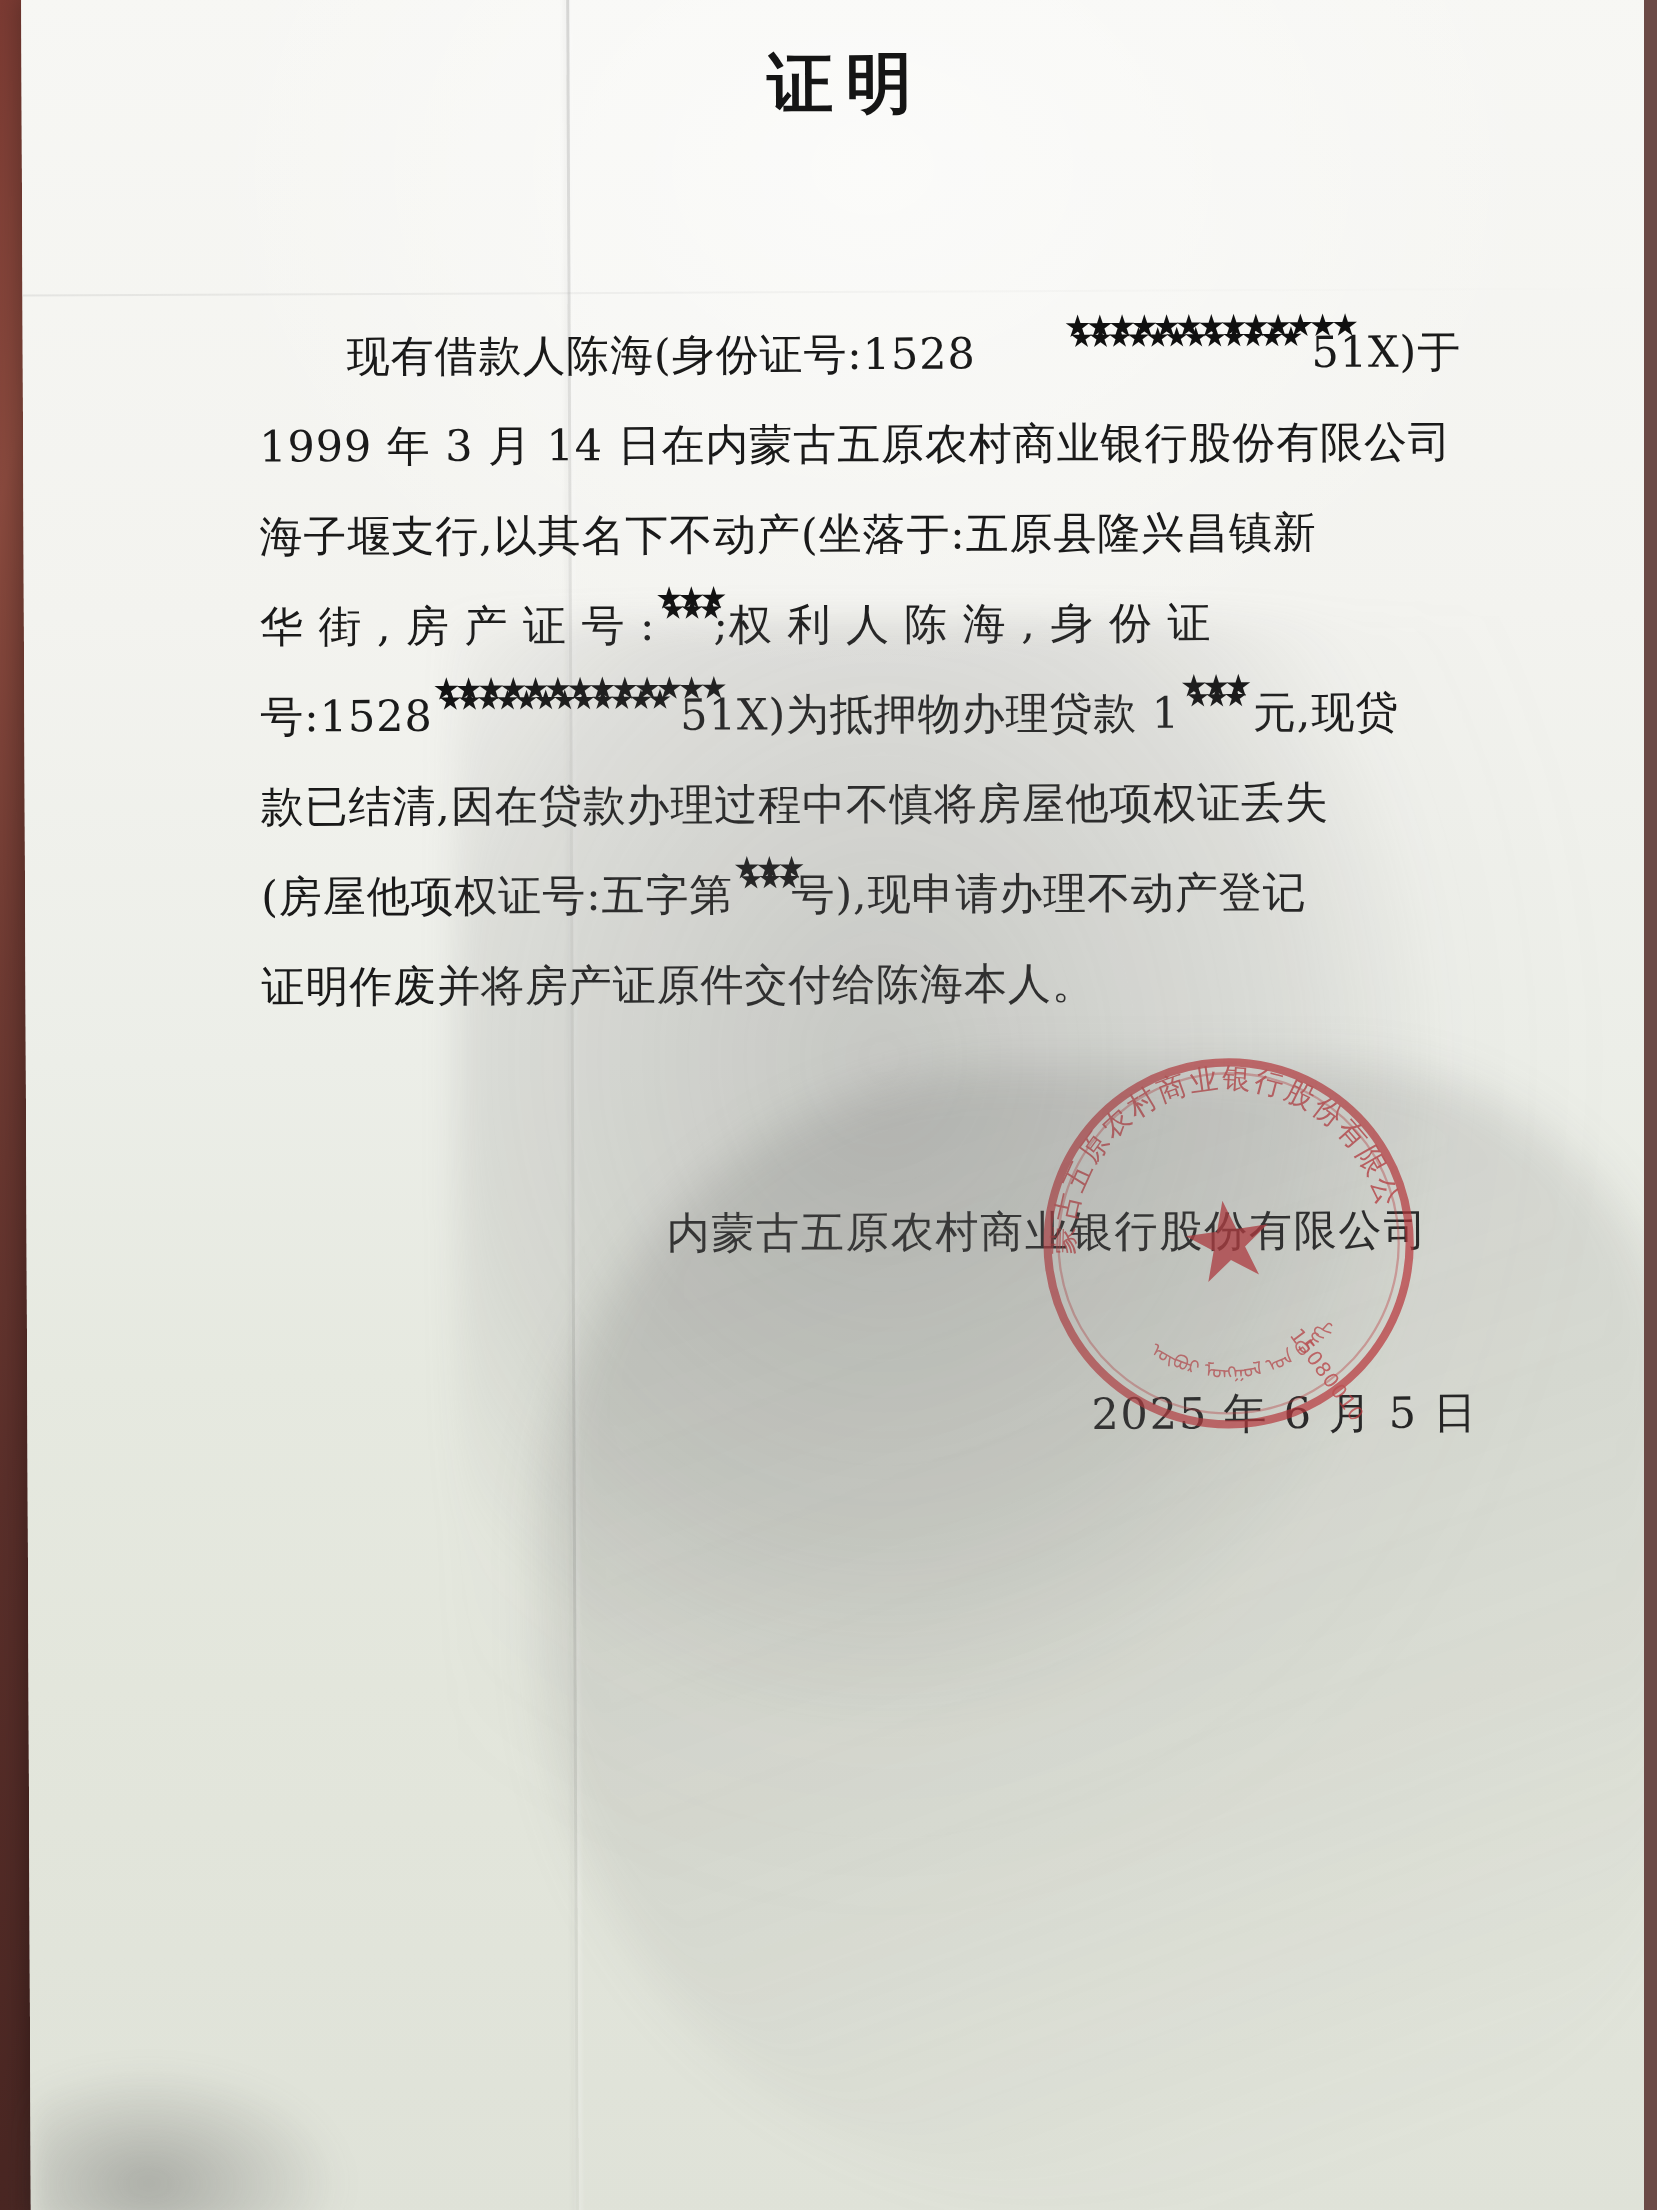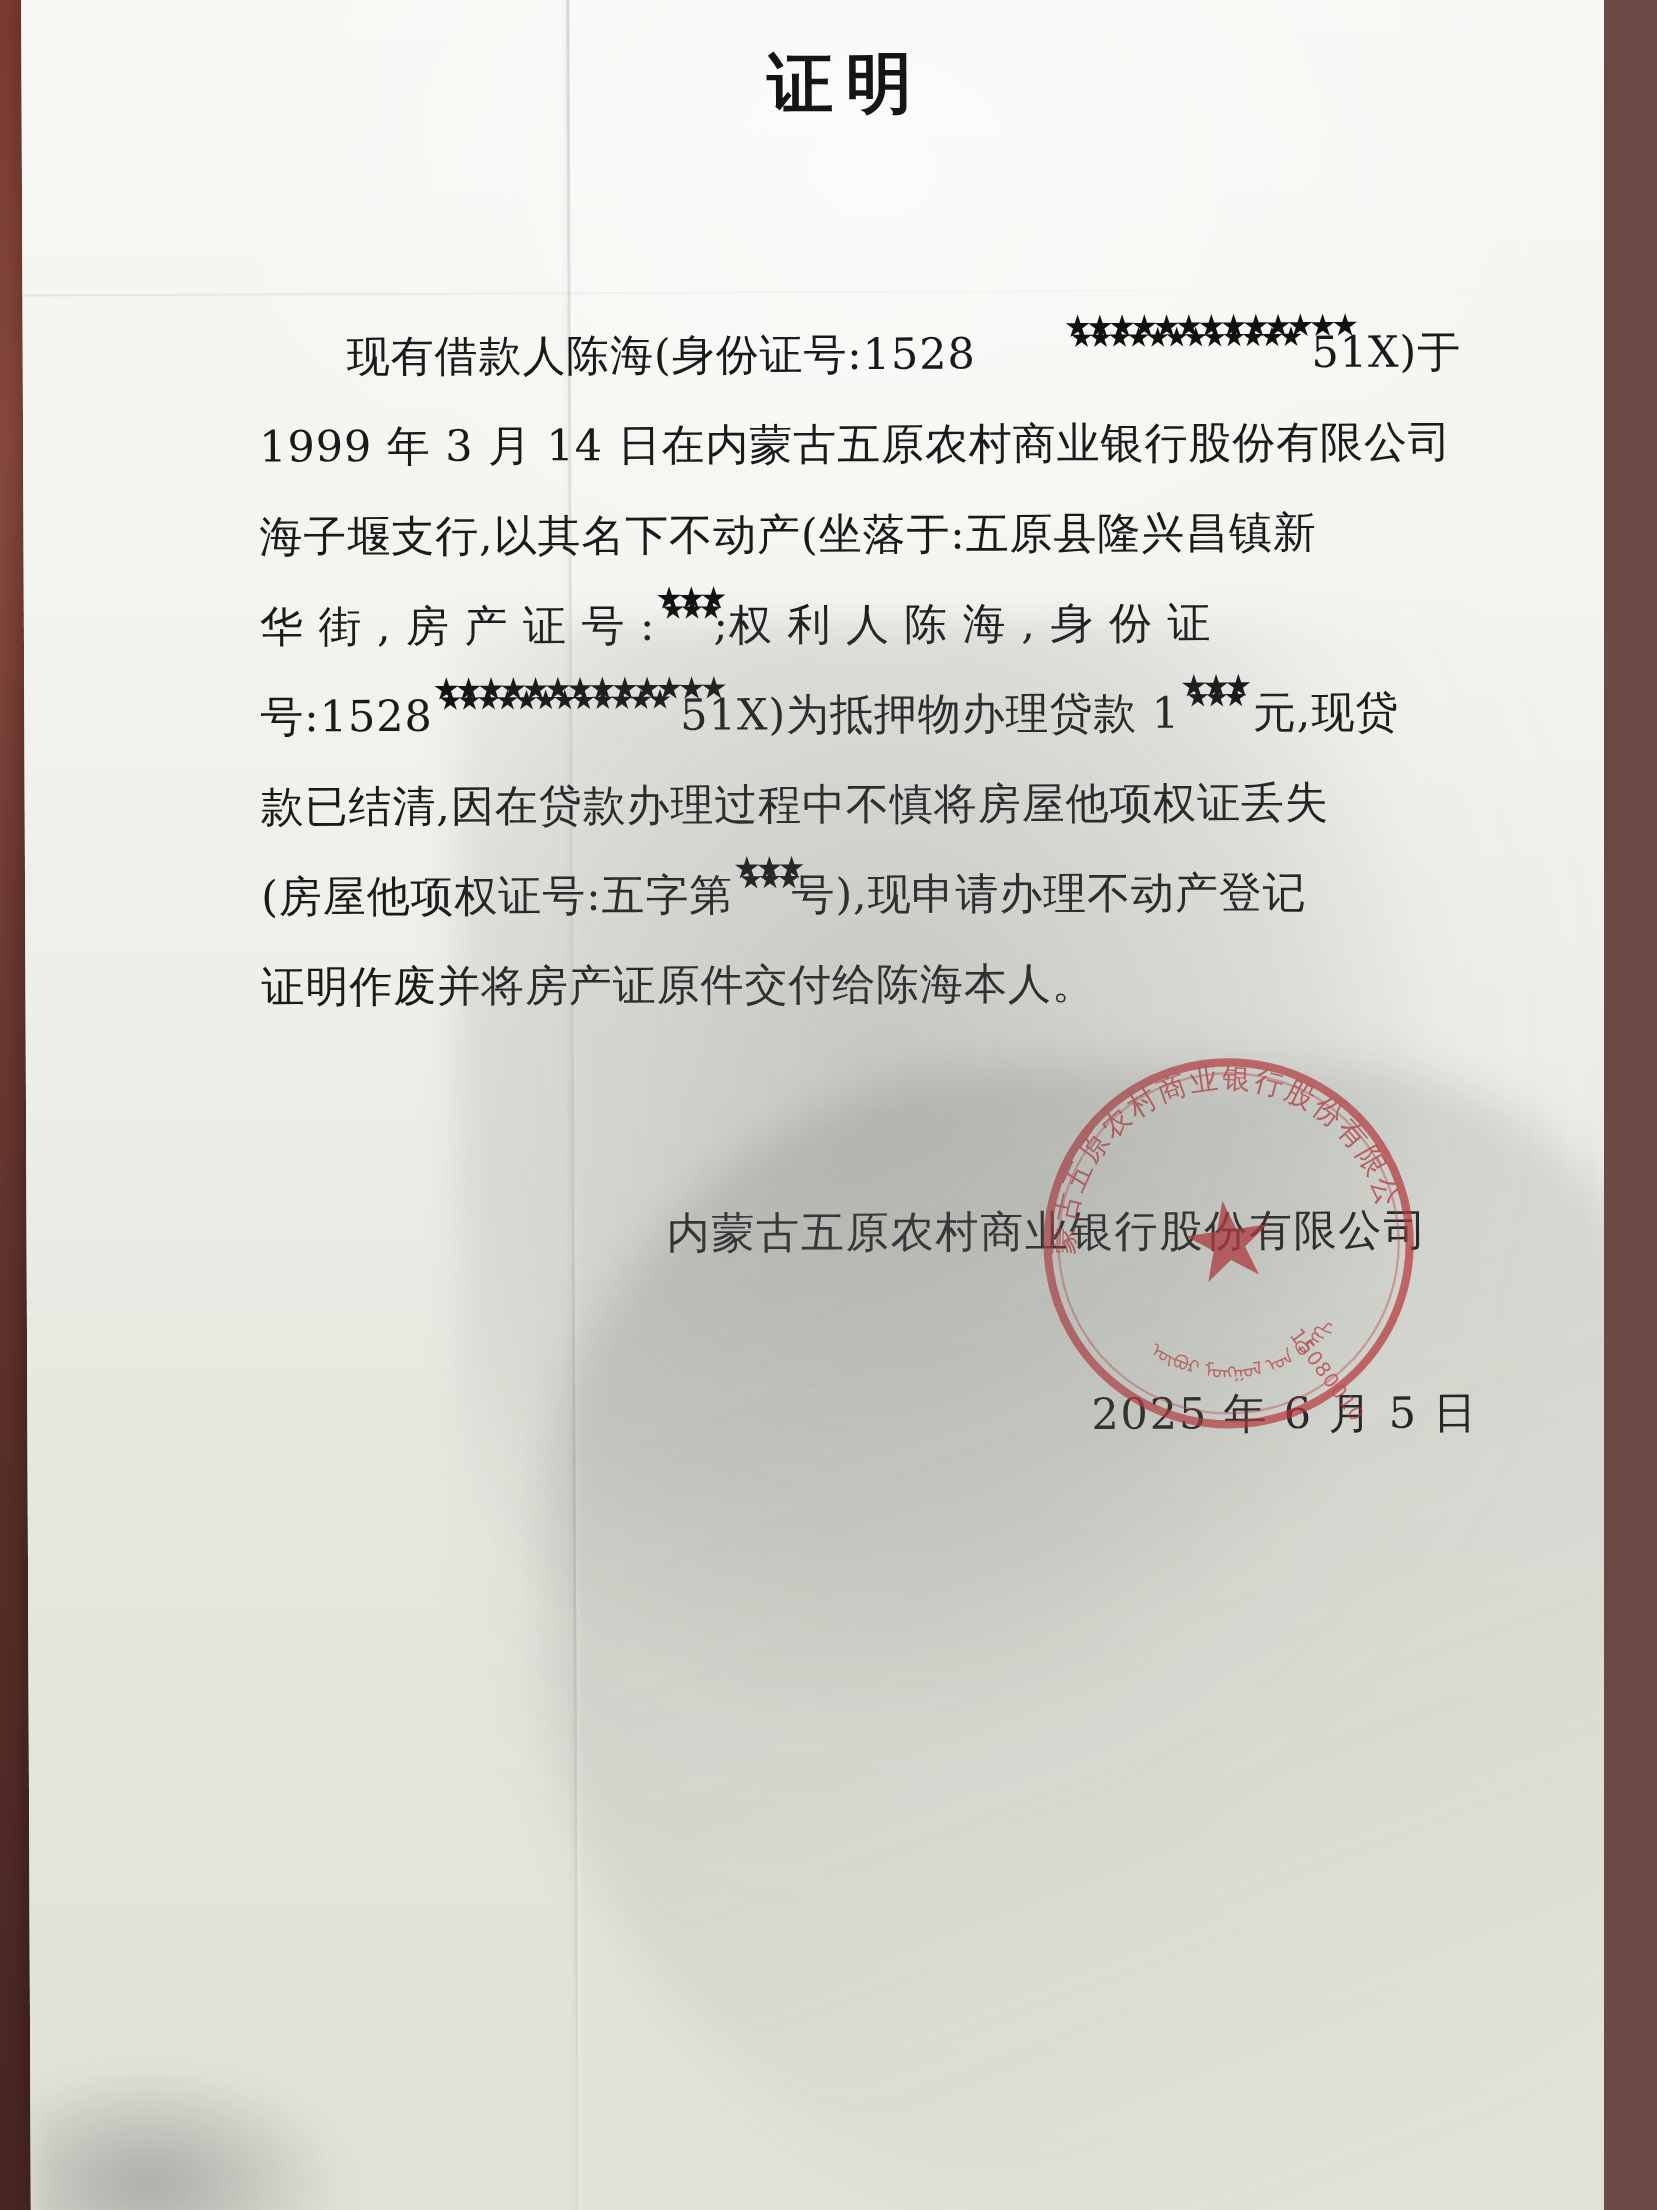--- a/index.html
+++ b/index.html
@@ -7,20 +7,21 @@
     padding: 0;
     background: #6b4a46;
   }
   .page {
     position: relative;
     width: 1604px;
     height: 2210px;
     overflow: hidden;
     background: #15803d;
     font-family: "DejaVu Sans", "Liberation Sans", sans-serif;
+    padding-left: 40px;
   }
 
   
   .desk {
     position: absolute;
     inset: 0;
     background:
       linear-gradient(105deg, #7c3b33 0%, #8a4a3e 6%, #6e3a32 12%, #5a2f2a 18%, #4a2723 26%, #3e211e 100%);
   }
 

